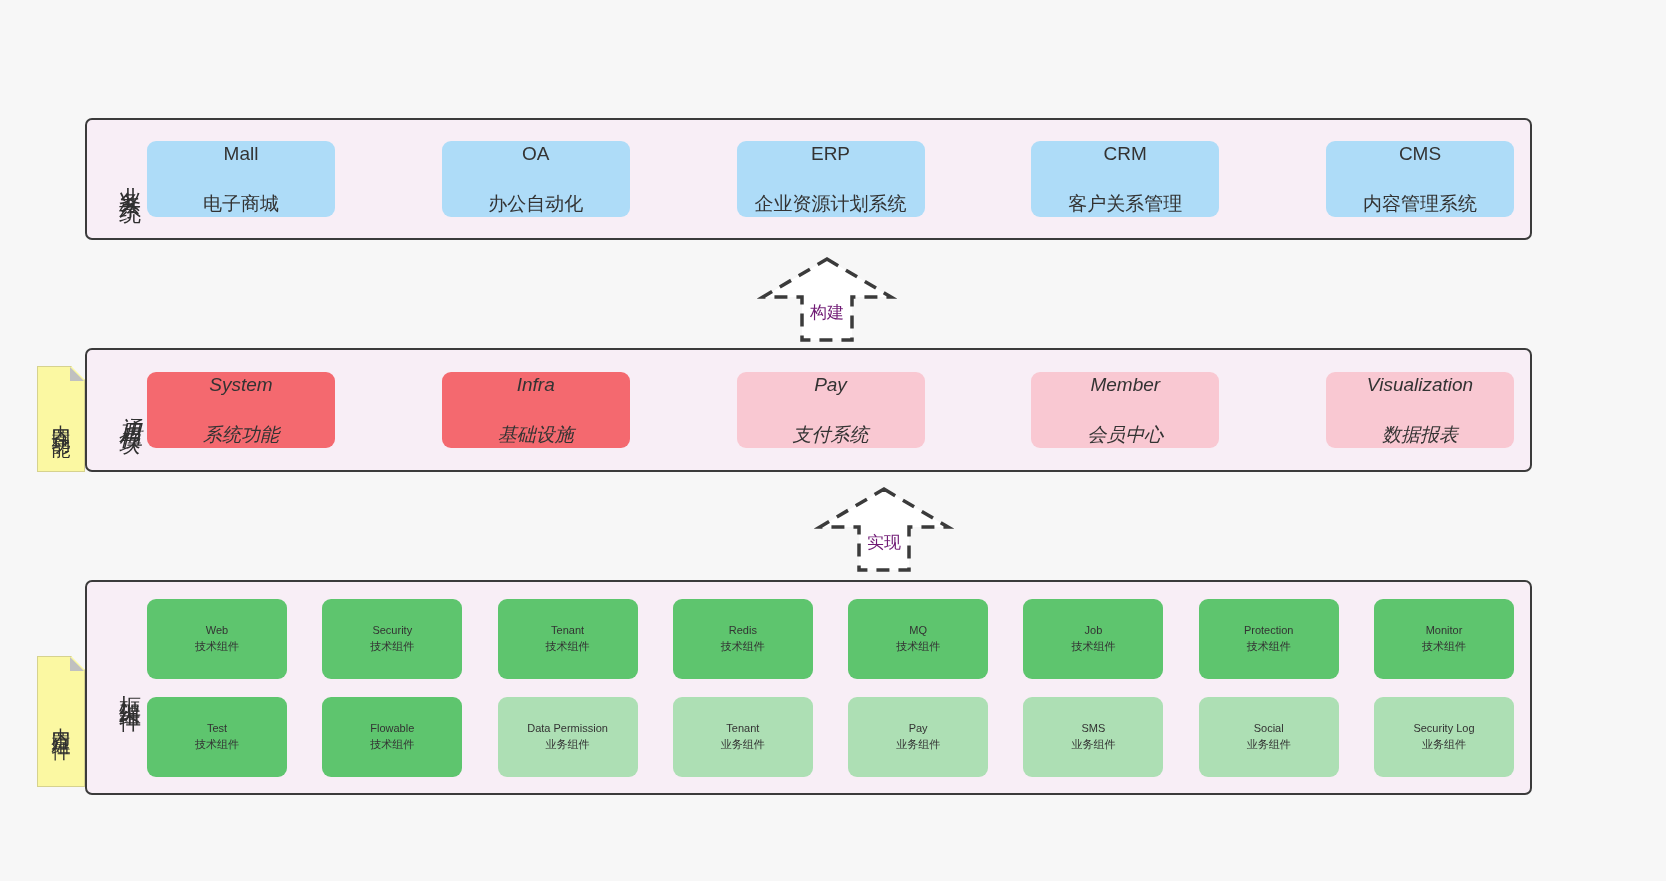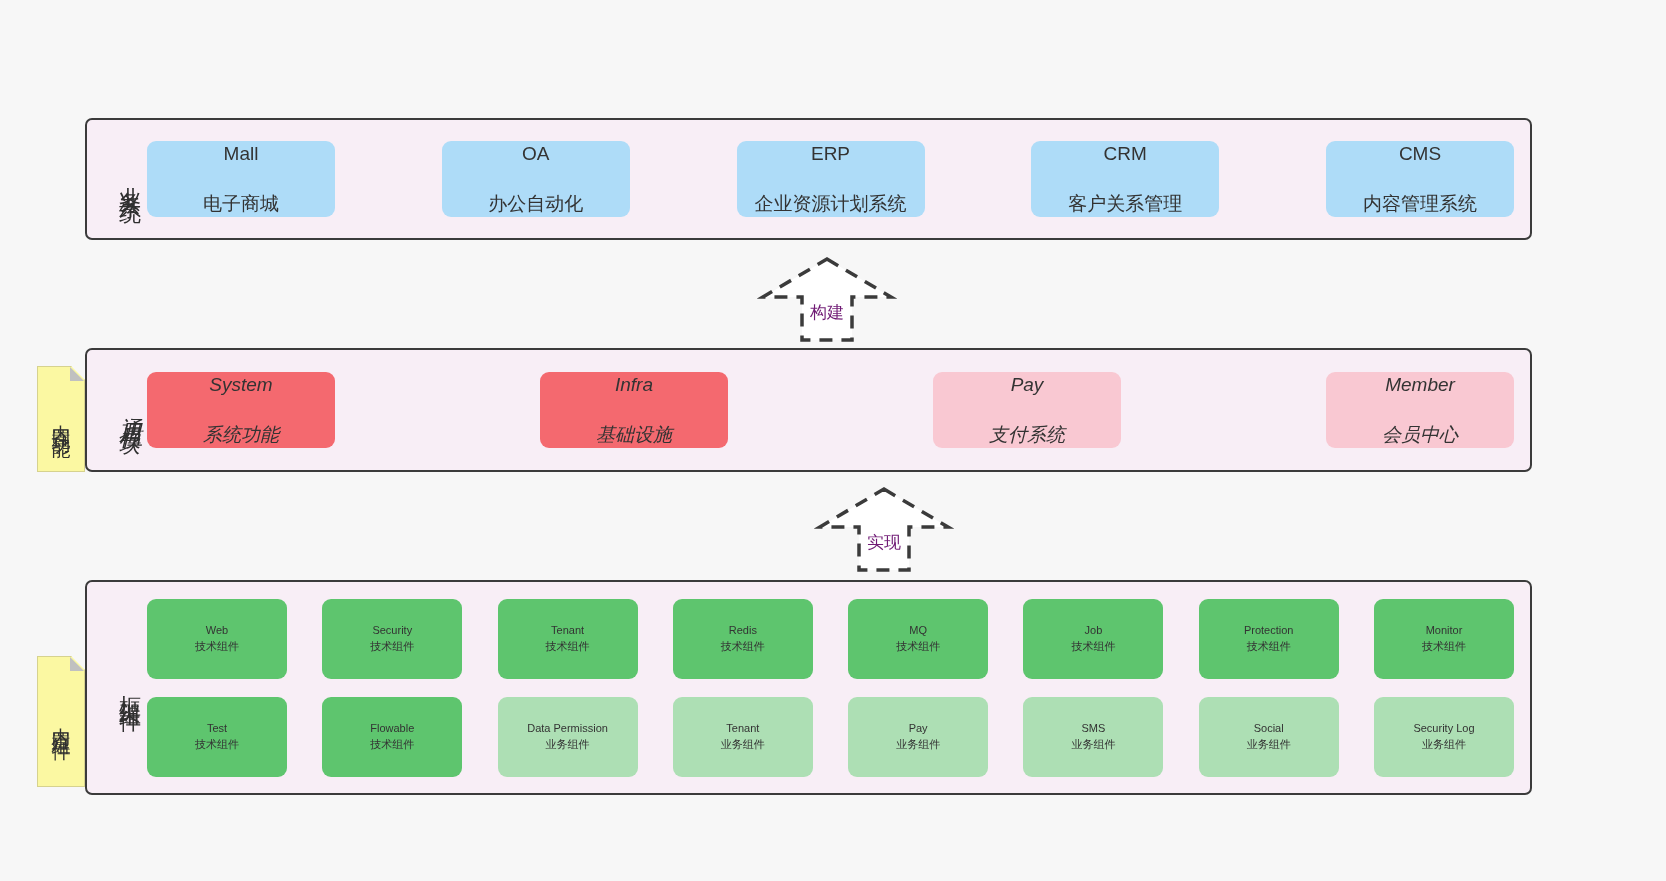--- a/index.html
+++ b/index.html
@@ -162,20 +162,24 @@
         <div>基础设施</div>
       </div>
       <div class="node node-lg pink">
         <div>Pay</div>
         <div>支付系统</div>
       </div>
       <div class="node node-lg pink">
         <div>Member</div>
         <div>会员中心</div>
       </div>
+      <div class="node node-lg pink">
+        <div>Visualization</div>
+        <div>数据报表</div>
+      </div>
     </div>
   </section>
 
   <div class="arrow" style="left:814px; top:485px;">
     <svg width="140" height="88" viewBox="0 0 140 88">
       <polygon points="70,4 134,42 95,42 95,85 45,85 45,42 6,42" fill="#ffffff" stroke="#3b3b3b" stroke-width="3.5" stroke-dasharray="13 9" stroke-linejoin="miter"></polygon>
     </svg>
     <div class="arrow-label">实现</div>
   </div>
 

